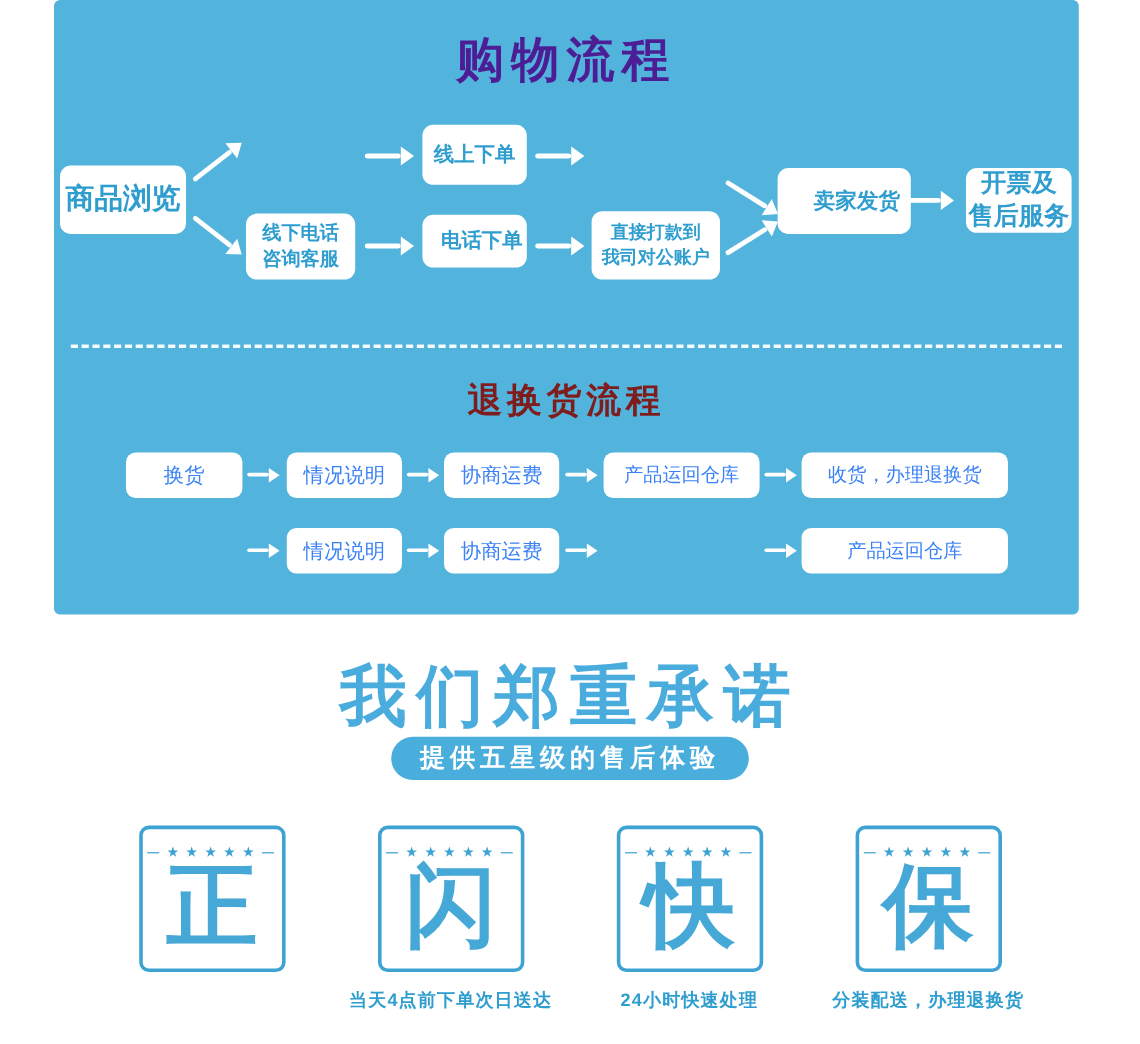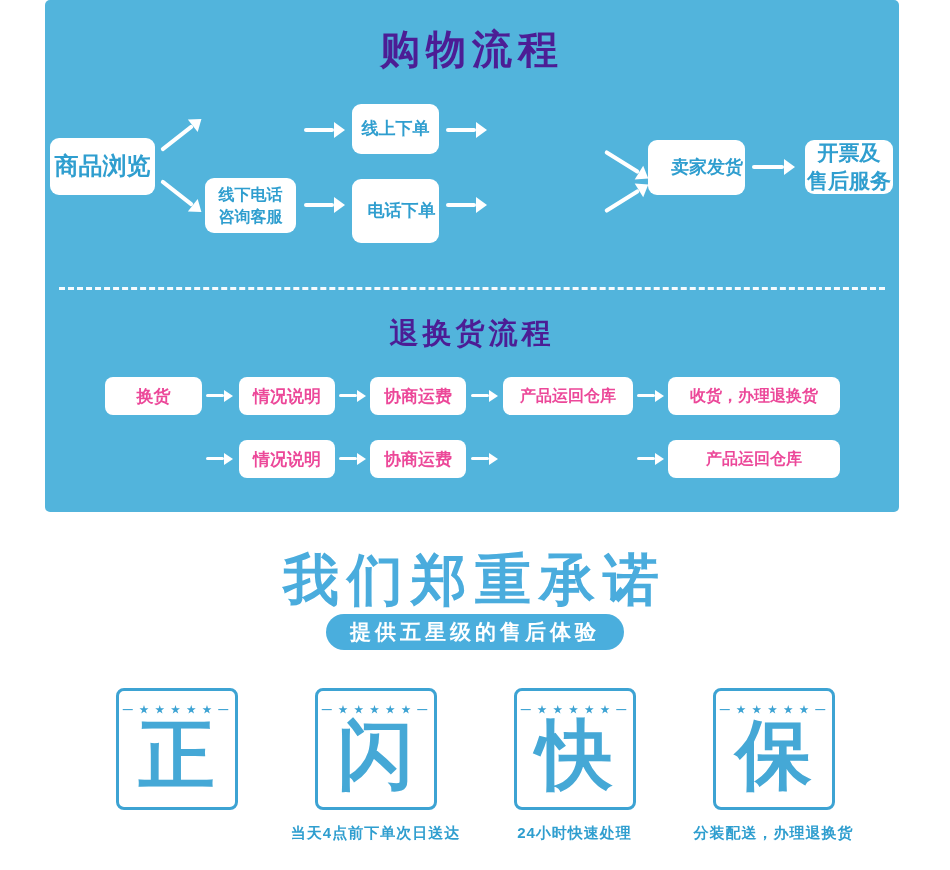--- a/index.html
+++ b/index.html
@@ -11,31 +11,31 @@
   .blue-panel{
     position:absolute; left:45px; top:0; width:854px; height:512px;
     background:#52b4dc; border-radius:5px;
   }
   .flow-title{
     position:absolute; top:22px; left:0; width:100%; text-align:center;
     color:#4c1d95; font-size:40px; font-weight:bold; letter-spacing:6px;
   }
   .return-title{
     position:absolute; top:314px; left:0; width:100%; text-align:center;
-    color:#4c1d95; font-size:29px; font-weight:bold; letter-spacing:4px;
+    color:#7f1d1d; font-size:29px; font-weight:bold; letter-spacing:4px;
   }
   .fnode{
     position:absolute; background:#ffffff; border-radius:9px;
     display:flex; align-items:center; justify-content:center; text-align:center;
     color:#2f9ecf; font-weight:bold; white-space:pre-line; line-height:1.35;
   }
   .rnode{
     position:absolute; height:38px; background:#ffffff; border-radius:8px;
     display:flex; align-items:center; justify-content:center; text-align:center;
-    color:#ec4899; font-weight:bold; font-size:17px;
+    color:#3b82f6; font-weight:normal; font-size:17px;
   }
   
   .arw{ position:absolute; height:4px; background:#ffffff; border-radius:2px; }
   .arw::after{
     content:""; position:absolute; right:-11px; top:50%; transform:translateY(-50%);
     border-left:11px solid #ffffff; border-top:8px solid transparent; border-bottom:8px solid transparent;
   }
   .arw.sm{ height:3px; }
   .arw.sm::after{ right:-9px; border-left-width:9px; border-top-width:6px; border-bottom-width:6px; }
   .divider{
@@ -78,22 +78,24 @@
 <body>
 
 <div class="blue-panel">
 
   <div class="flow-title">购物流程</div>
 
   <div class="fnode" style="left:5px;   top:138px; width:105px; height:57px; font-size:24px;">商品浏览</div>
   <div class="fnode" style="left:160px; top:178px; width:91px;  height:55px; font-size:16px;">线下电话
 咨询客服</div>
   <div class="fnode" style="left:307px; top:104px; width:87px;  height:50px; font-size:17px;">线上下单</div>
-  <div class="fnode" style="left:307px; top:179px; width:87px;  height:64px; font-size:17px;padding-left:12px;">电话下单</div>
-  <div class="fnode" style="left:603px; top:140px; width:97px;  height:55px; font-size:18px;padding-left:21px;">卖家发货</div>
+  <div class="fnode" style="left:307px; top:179px; width:87px;  height:44px; font-size:17px;padding-left:12px;">电话下单</div>
+  <div class="fnode" style="left:448px; top:176px; width:107px; height:57px; font-size:15px;">直接打款到
+我司对公账户</div>
+  <div class="fnode" style="left:603px; top:140px; width:111px;  height:55px; font-size:18px;padding-left:21px;">卖家发货</div>
   <div class="fnode" style="left:760px; top:140px; width:88px;  height:54px; font-size:21px;">开票及
 售后服务</div>
 
   <div class="arw" style="left:112px; top:136px; width:40px; transform:rotate(-38deg);"></div>
   <div class="arw" style="left:112px; top:191px; width:40px; transform:rotate(38deg);"></div>
   <div class="arw" style="left:259px; top:128px; width:30px;"></div>
   <div class="arw" style="left:259px; top:203px; width:30px;"></div>
   <div class="arw" style="left:401px; top:128px; width:30px;"></div>
   <div class="arw" style="left:401px; top:203px; width:30px;"></div>
   <div class="arw" style="left:557px; top:160px; width:40px; transform:rotate(32deg);"></div>

